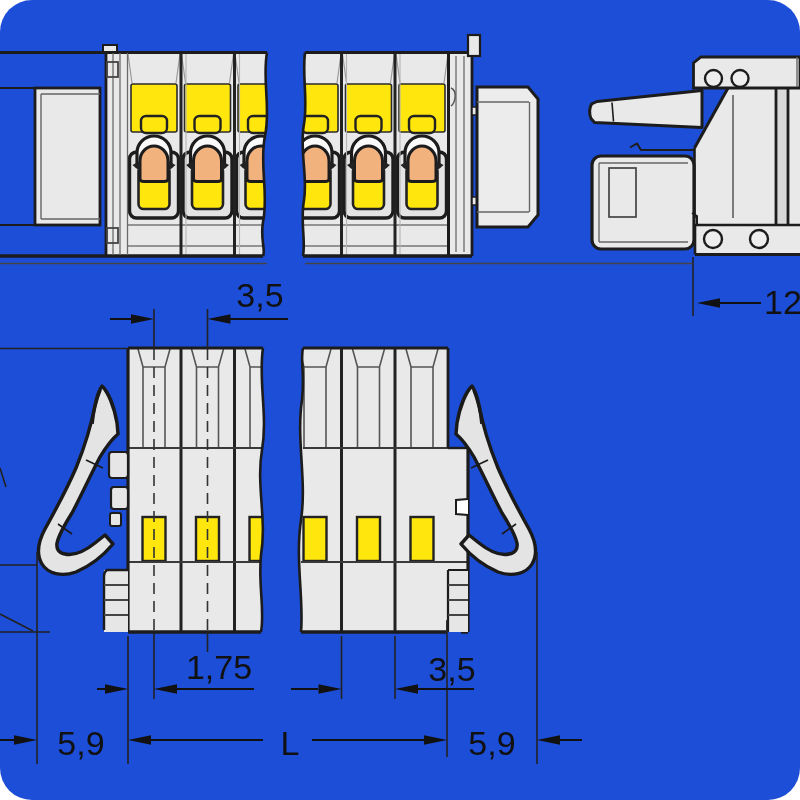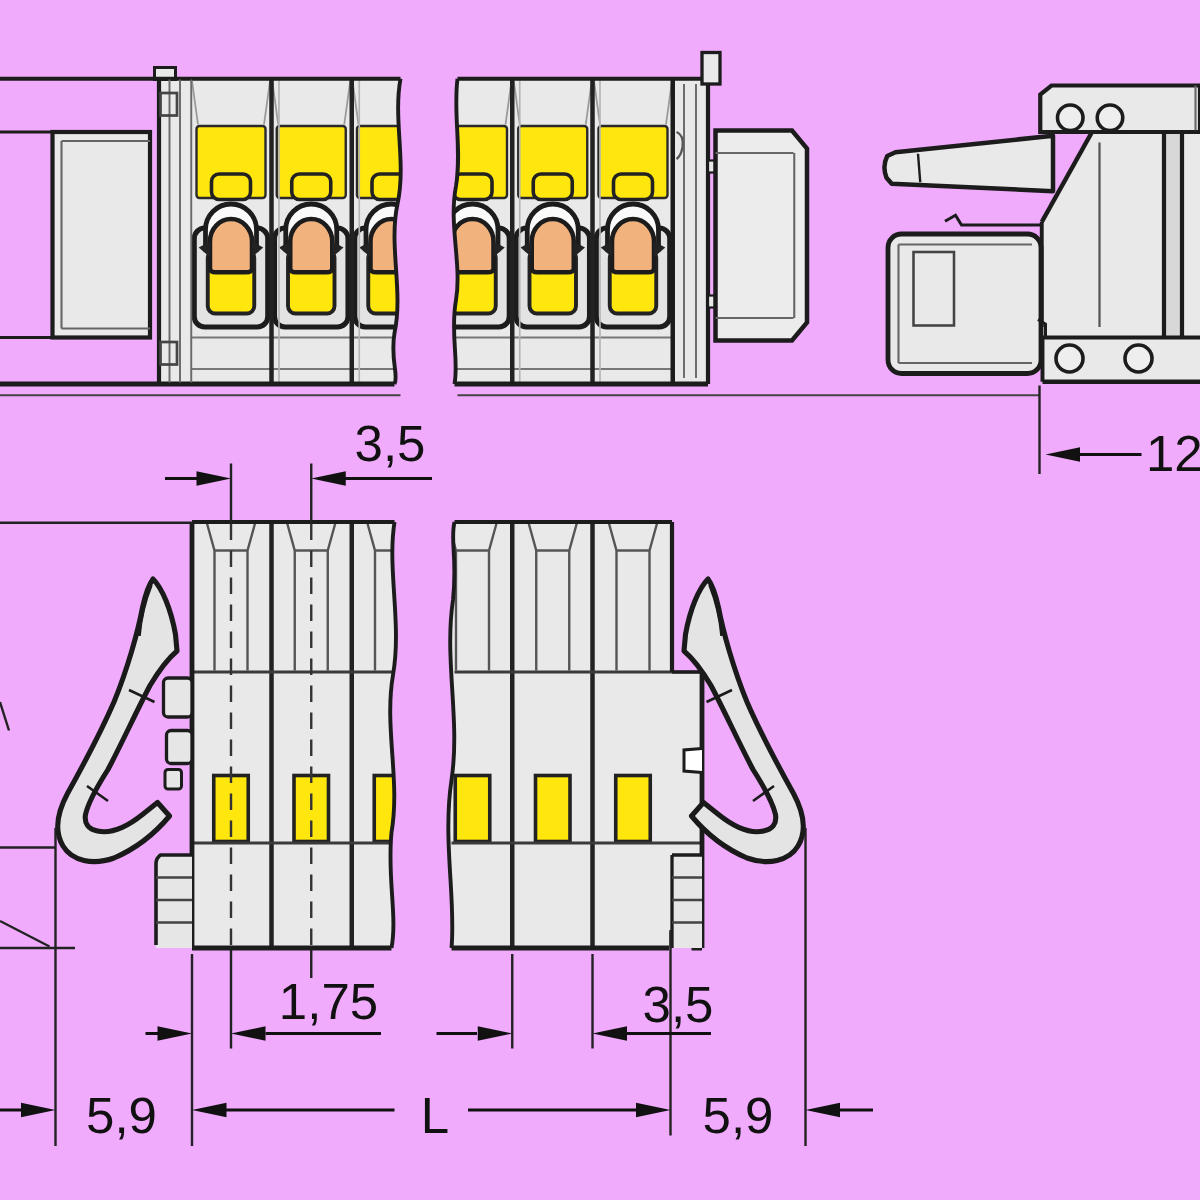--- a/index.html
+++ b/index.html
@@ -1,16 +1,16 @@
 <!DOCTYPE html>
 <html><head>
 <meta charset="utf-8">
 <style>
   html,body{margin:0;padding:0;background:#fff;}
-  .stage{width:800px;height:800px;position:relative;background:#f0abfc;overflow:hidden;}
+  .stage{width:800px;height:800px;position:relative;background:#1d4ed8;overflow:hidden;border-radius:32px;}
   svg{display:block;}
   .dimtext{font-family:"Liberation Sans","DejaVu Sans",sans-serif;font-size:34px;fill:#111;}
   .outline{stroke:#1c1c1c;fill:none;}
   .body-fill{fill:#e9e9e9;}
   .panel-fill{fill:#e3e3e3;}
   .clip-fill{fill:#e4e4e4;}
   .yellow{fill:#ffe60d;}
   .orange{fill:#f2b27e;}
   .dimline{stroke:#111;stroke-width:2;fill:none;}
   .extline{stroke:#222;stroke-width:1.6;fill:none;}

